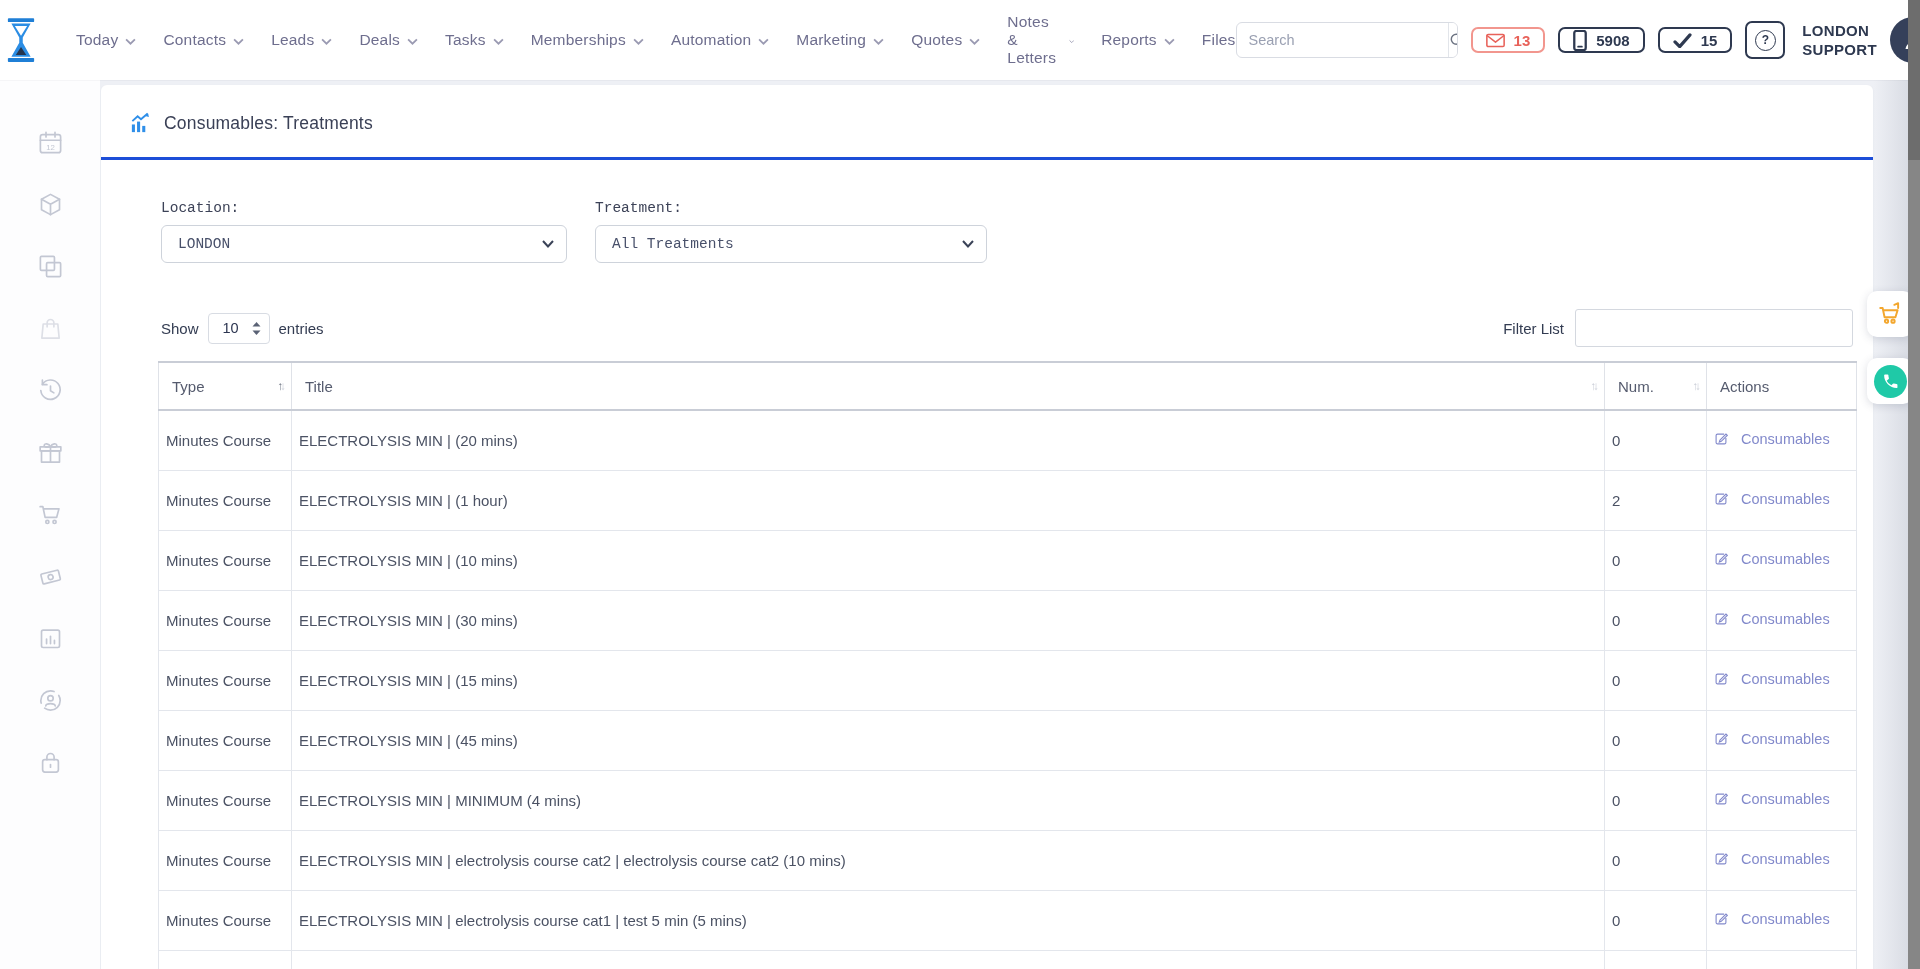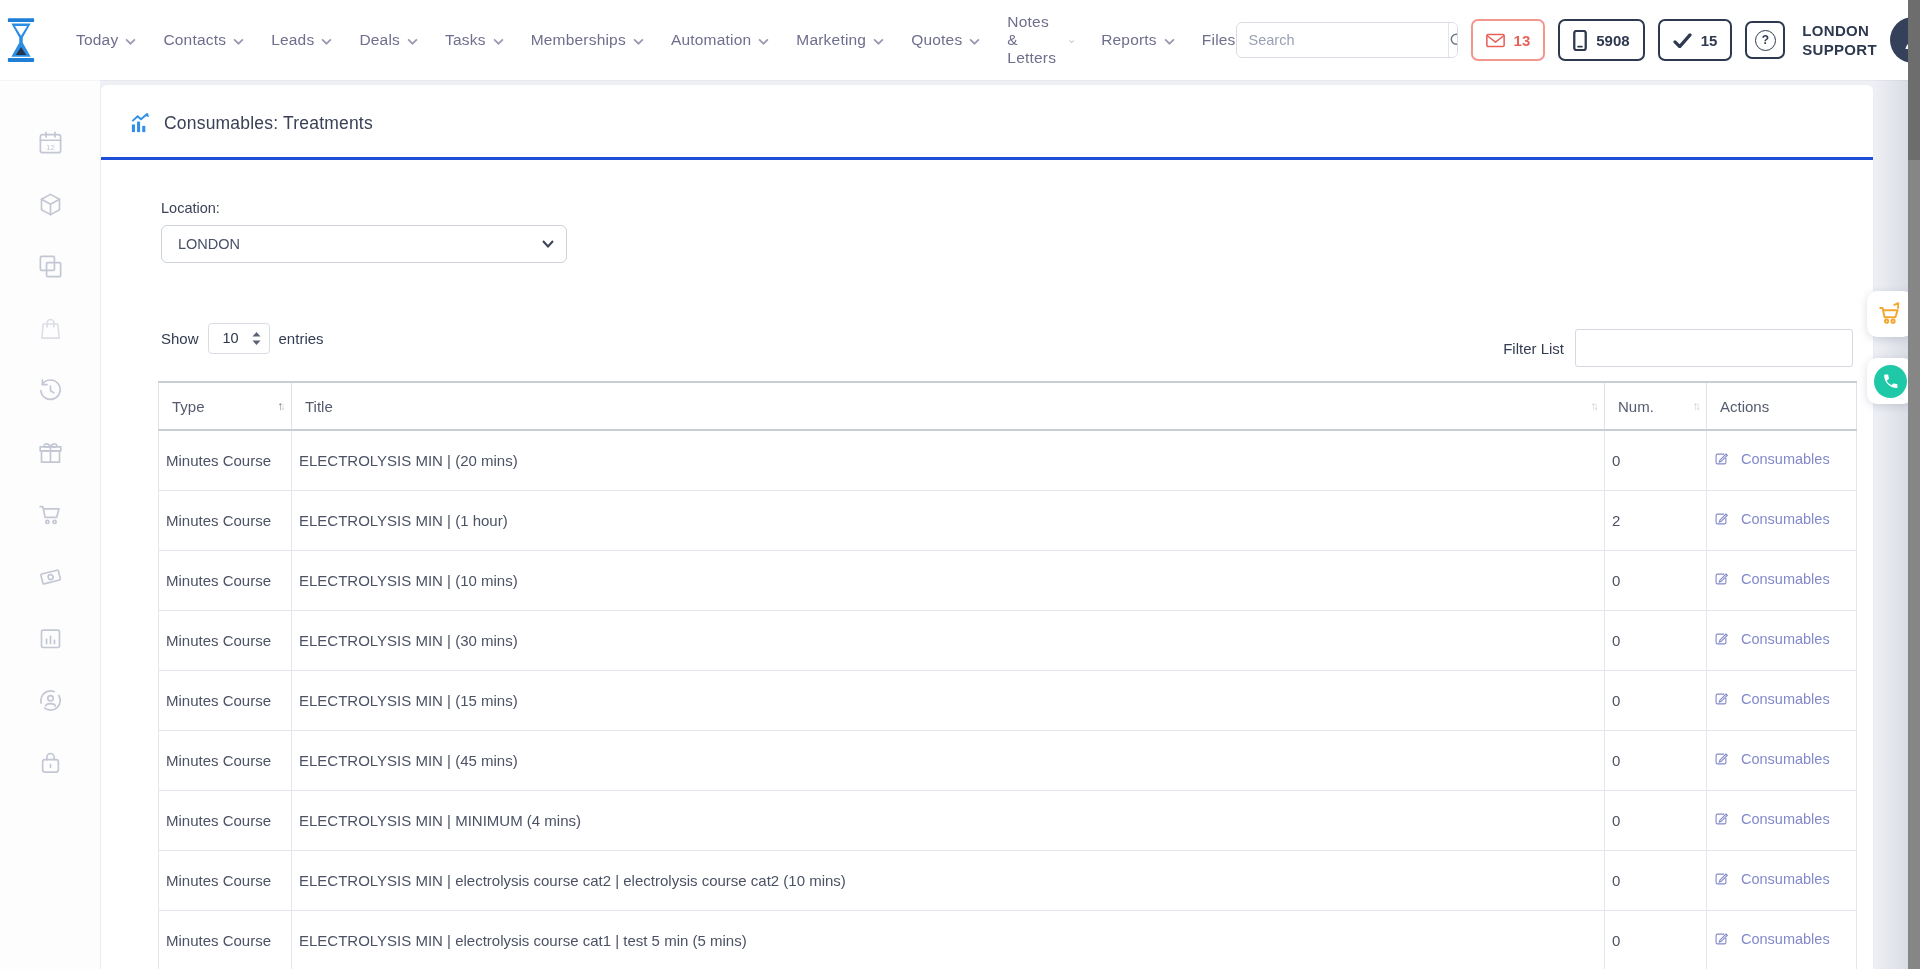--- a/index.html
+++ b/index.html
@@ -28,21 +28,21 @@
   .searchbox input {
     border:0; outline:none; flex:1; padding:0 12px; font-size:14.5px; color:#3a4056;
     font-family:inherit; background:transparent;
   }
   .searchbox input::placeholder { color:#9aa0b2; }
   .search-btn {
     width:42px; display:flex; align-items:center; justify-content:center;
     border-left:1px solid #e2e5ea; color:#6c7382; cursor:pointer; background:#fff;
   }
   .badge {
-    height:42px; display:flex; align-items:center; gap:9px; padding:0 13px;
+    height:26px; display:flex; align-items:center; gap:9px; padding:0 13px;
     border:2px solid #2e3950; border-radius:7px; color:#2e3950;
     font-size:15px; font-weight:600; background:#fff; cursor:pointer;
   }
   .badge.red { border-color:#f2968e; color:#e8625a; }
   .help-btn {
     width:40px; height:38px; border:2px solid #2e3950; border-radius:7px; background:#fff;
     display:flex; align-items:center; justify-content:center; cursor:pointer; color:#2e3950;
   }
   .help-q {
     width:21px; height:21px; border:1.6px solid #2e3950; border-radius:50%;
@@ -65,21 +65,21 @@
 
   
   .card {
     position:absolute; top:85px; left:101px; width:1772px; height:1000px;
     background:#ffffff; border-radius:6px 6px 0 0; box-shadow:0 1px 3px rgba(40,50,80,.05);
   }
   .card-header { display:flex; align-items:center; gap:12px; padding:27px 28px 22px; border-bottom:3px solid #1d4ed8; }
   .chart-icon { width:23px; height:23px; color:#2f8fe9; }
   .page-title { font-size:17.5px; font-weight:500; color:#3a4056; letter-spacing:.2px; }
 
-  .filters { display:flex; gap:28px; padding:40px 60px 0; }
+  .filters { display:flex; gap:28px; padding:40px 60px 0;font-family:Liberation Mono, monospace; }
   .filter-group { display:flex; flex-direction:column; gap:9px; }
   .filter-label { font-size:14.5px; font-weight:500; color:#3c4257; }
   .select-wrap { position:relative; }
   .select-wrap select {
     appearance:none; -webkit-appearance:none; outline:none;
     border:1px solid #ced3db; border-radius:6px; background:#fff; color:#48506a;
     font-size:14.5px; font-family:inherit; height:38px; padding:0 34px 0 16px; width:100%;
   }
   .sel-chev { position:absolute; right:13px; top:15px; width:12px; height:8px; stroke:#3a4257; stroke-width:2; fill:none; pointer-events:none; }
   .w-location { width:406px; }
@@ -87,21 +87,21 @@
 
   .controls { display:flex; align-items:center; margin-top:46px; padding:0 20px 0 60px; }
   .show-entries { display:flex; align-items:center; gap:9px; font-size:15px; color:#333c52; }
   .pagesize-wrap { position:relative; }
   .pagesize-wrap select {
     appearance:none; -webkit-appearance:none; outline:none;
     width:62px; height:31px; border:1px solid #d8dce3; border-radius:4px;
     font-size:14.5px; color:#2c3550; font-family:inherit; padding:0 22px 0 14px; background:#fff;
   }
   .updown { position:absolute; right:8px; top:8px; pointer-events:none; }
-  .filterlist { margin-left:auto; display:flex; align-items:center; gap:11px; font-size:15px; color:#333c52;margin-top:20px; }
+  .filterlist { margin-left:auto; display:flex; align-items:center; gap:11px; font-size:15px; color:#333c52; }
   .filterlist input {
     width:278px; height:38px; border:1px solid #d4d8df; border-radius:3px; outline:none;
     font-size:14.5px; font-family:inherit; color:#3a4056; padding:0 10px; background:#fff;
   }
 
   
   .table-wrap { margin-top:14px; padding:0 16px 0 57px; }
   table { width:100%; border-collapse:collapse; table-layout:fixed; }
   thead th {
     border-top:2px solid #c9cdd6; border-bottom:2px solid #c9cdd6;
@@ -363,20 +363,31 @@
     </svg>
     <div class="page-title">Consumables: Treatments</div>
   </div>
 
   <div class="filters">
     <div class="filter-group w-location">
       <div class="filter-label">Location:</div>
       <div class="select-wrap">
         <select>
           <option>LONDON</option>
+        </select>
+        <svg class="sel-chev" viewBox="0 0 12 8">
+            <polyline points="1,1 6,6.5 11,1"></polyline>
+          </svg>
+      </div>
+    </div>
+    <div class="filter-group w-treatment">
+      <div class="filter-label">Treatment:</div>
+      <div class="select-wrap">
+        <select>
+          <option>All Treatments</option>
         </select>
         <svg class="sel-chev" viewBox="0 0 12 8">
             <polyline points="1,1 6,6.5 11,1"></polyline>
           </svg>
       </div>
     </div>
   </div>
 
   <div class="controls">
     <div class="show-entries">

